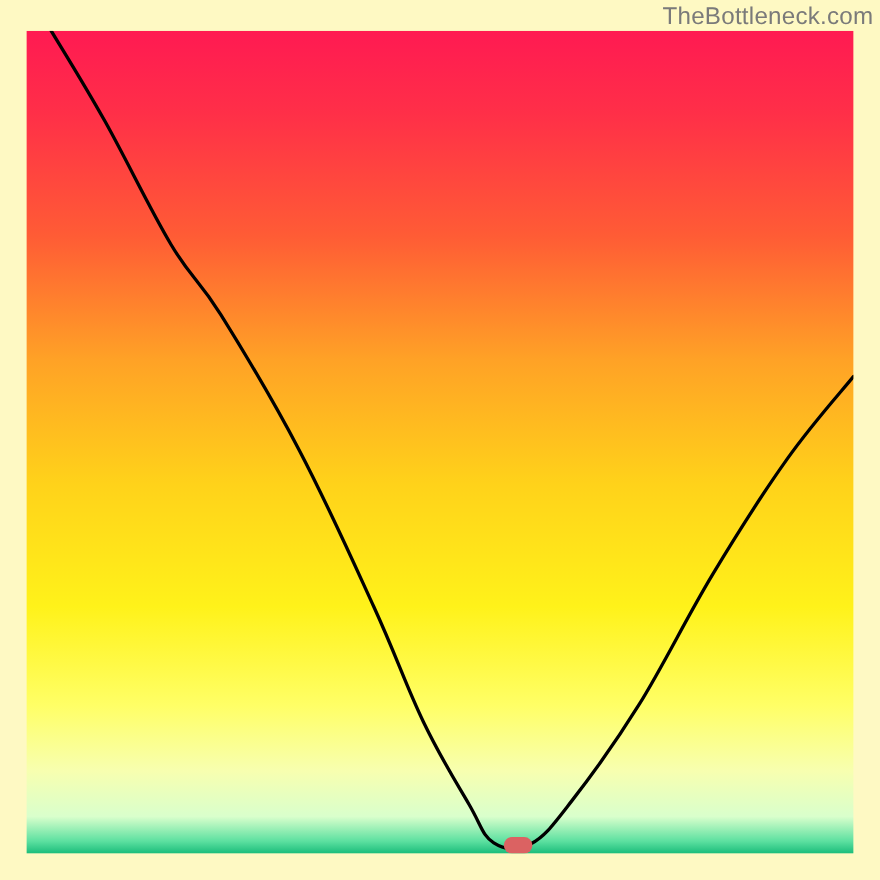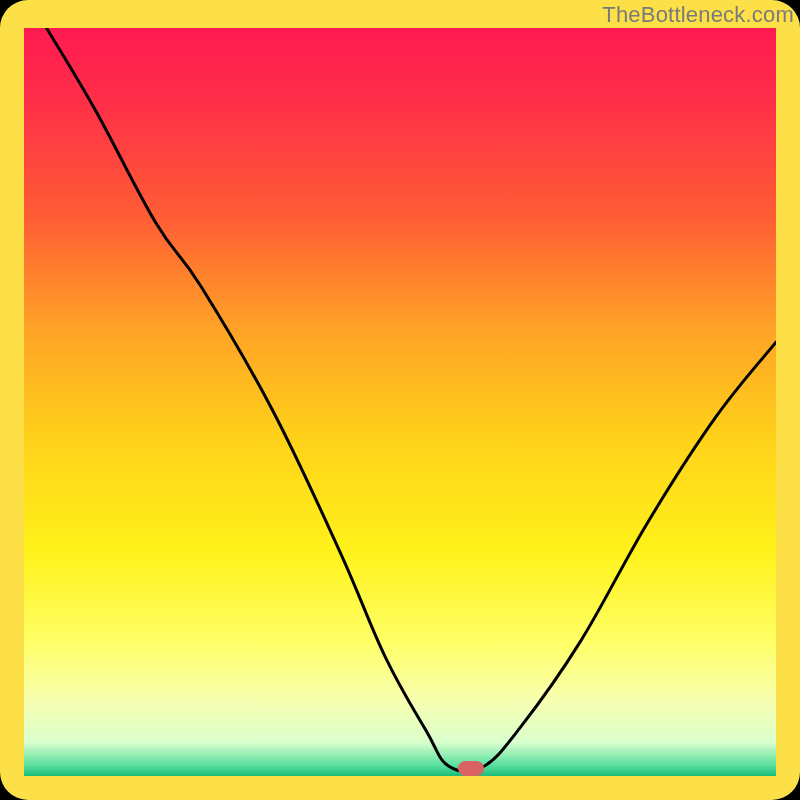--- a/index.html
+++ b/index.html
@@ -8,22 +8,21 @@
     width: 800px;
     height: 800px;
     background: #000;
     font-family: Arial, Helvetica, sans-serif;
     overflow: hidden;
   }
   .frame {
     position: relative;
     width: 800px;
     height: 800px;
-    background: #fde047;
-    border-radius: 28px;
+    background: #fef9c3;
   }
   .attribution {
     position: absolute;
     top: 2px;
     right: 6px;
     color: #7a7a7a;
     font-size: 22px;
     font-weight: 500;
     letter-spacing: 0.2px;
     z-index: 20;

